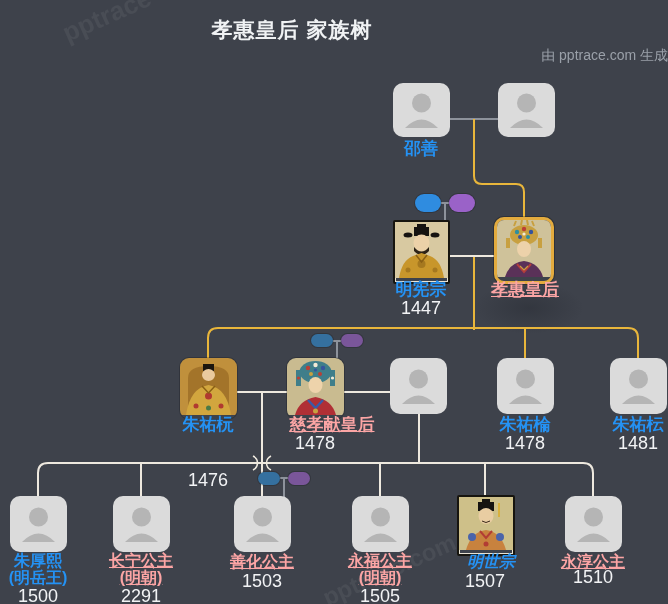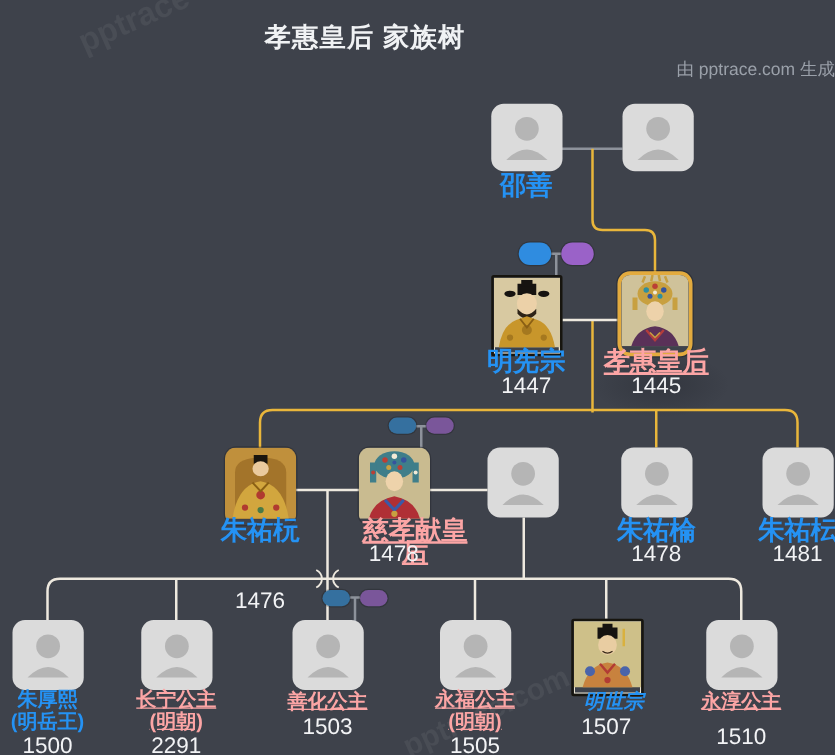--- a/index.html
+++ b/index.html
@@ -29,21 +29,21 @@
   .rounded{border-radius:9px;box-shadow:0 0 0 1px rgba(0,0,0,0.2);}
 
   .mini{position:absolute;box-shadow:0 0 0 1px rgba(0,0,0,0.18);}
   .mini.lg{width:26px;height:18px;border-radius:9px;}
   .mini.sm{width:22px;height:13px;border-radius:6.5px;}
   .mini.m-blue-lg{background:#2f8ce0;}
   .mini.m-purple-lg{background:#9a62c8;}
   .mini.m-blue-sm{background:#35709f;}
   .mini.m-purple-sm{background:#7a569a;}
 
-  .plabel{position:absolute;text-align:center;font-weight:bold;font-size:21px;line-height:17px;}
+  .plabel{position:absolute;text-align:center;font-weight:bold;font-size:17px;line-height:17px;}
   .plabel.small{font-size:16px;line-height:16px;}
   .male{color:#2492f4;}
   .female{color:#fca5a5;text-decoration:underline;}
   .year{position:absolute;text-align:center;color:#f2f3f5;font-size:18px;line-height:18px;font-weight:normal;}
 </style>
 </head>
 <body>
 
 <div id="canvas">
 
@@ -126,21 +126,20 @@
         <rect x="41" y="18" width="4" height="10" fill="#c8a040"></rect>
       <ellipse cx="27" cy="29" rx="7" ry="8" fill="#edd2aa"></ellipse>
       <path d="M8 57 Q12 43 27 41 Q42 43 46 57 Z" fill="#5a3158"></path>
       <path d="M20 44 L27 52 L34 44" stroke="#b23c3c" stroke-width="2" fill="none"></path>
       <path d="M23 46 L27 50 L31 46" stroke="#c8a040" stroke-width="1.2" fill="none"></path>
     </svg>
   </div>
   <div class="plabel male" style="left:376px;top:281px;width:90px;">明宪宗</div>
   <div class="year" style="left:376px;top:299px;width:90px;">1447</div>
   <div class="plabel female" style="left:480px;top:281px;width:90px;">孝惠皇后</div>
-  <div class="year" style="left:480px;top:299px;width:90px;">1445</div>
 
   <div class="mini sm m-blue-sm" style="left:311px;top:334px;"></div>
   <div class="mini sm m-purple-sm" style="left:341px;top:334px;"></div>
 
   <div class="portrait rounded" style="left:180px;top:358px;">
     <svg width="57" height="57" viewBox="0 0 57 57">
       <rect width="57" height="57" fill="#c0903c"></rect>
       <path d="M8 57 V20 Q8 8 28.5 8 Q49 8 49 20 V57 Z" fill="#a3742a"></path>
       <path d="M23 6 h11 v7 h-11 z" fill="#1a150e"></path>
       <ellipse cx="28.5" cy="17" rx="6.5" ry="6" fill="#eaca9e"></ellipse>
@@ -260,15 +259,15 @@
   <div class="year" style="left:212px;top:572px;width:100px;">1503</div>
 
   <div class="plabel female small" style="left:330px;top:553px;width:100px;">永福公主</div>
   <div class="plabel female small" style="left:330px;top:570px;width:100px;">(明朝)</div>
   <div class="year" style="left:330px;top:587px;width:100px;">1505</div>
 
   <div class="plabel male small" style="left:441px;top:554px;width:100px;font-style:italic;">明世宗</div>
   <div class="year" style="left:435px;top:572px;width:100px;">1507</div>
 
   <div class="plabel female small" style="left:543px;top:554px;width:100px;">永淳公主</div>
-  <div class="year" style="left:543px;top:580px;width:100px;">1510</div>
+  <div class="year" style="left:543px;top:568px;width:100px;">1510</div>
 
 </div>
 
 </body></html>

